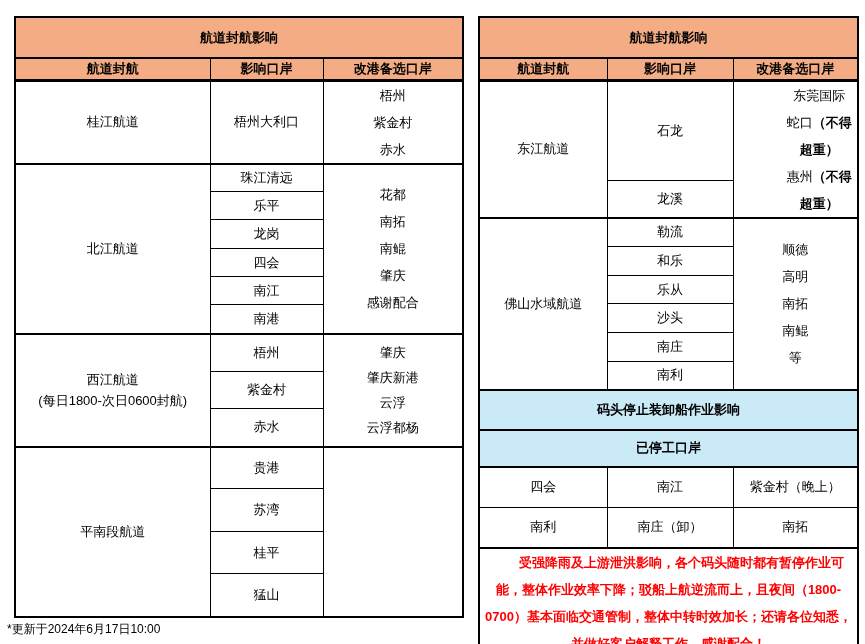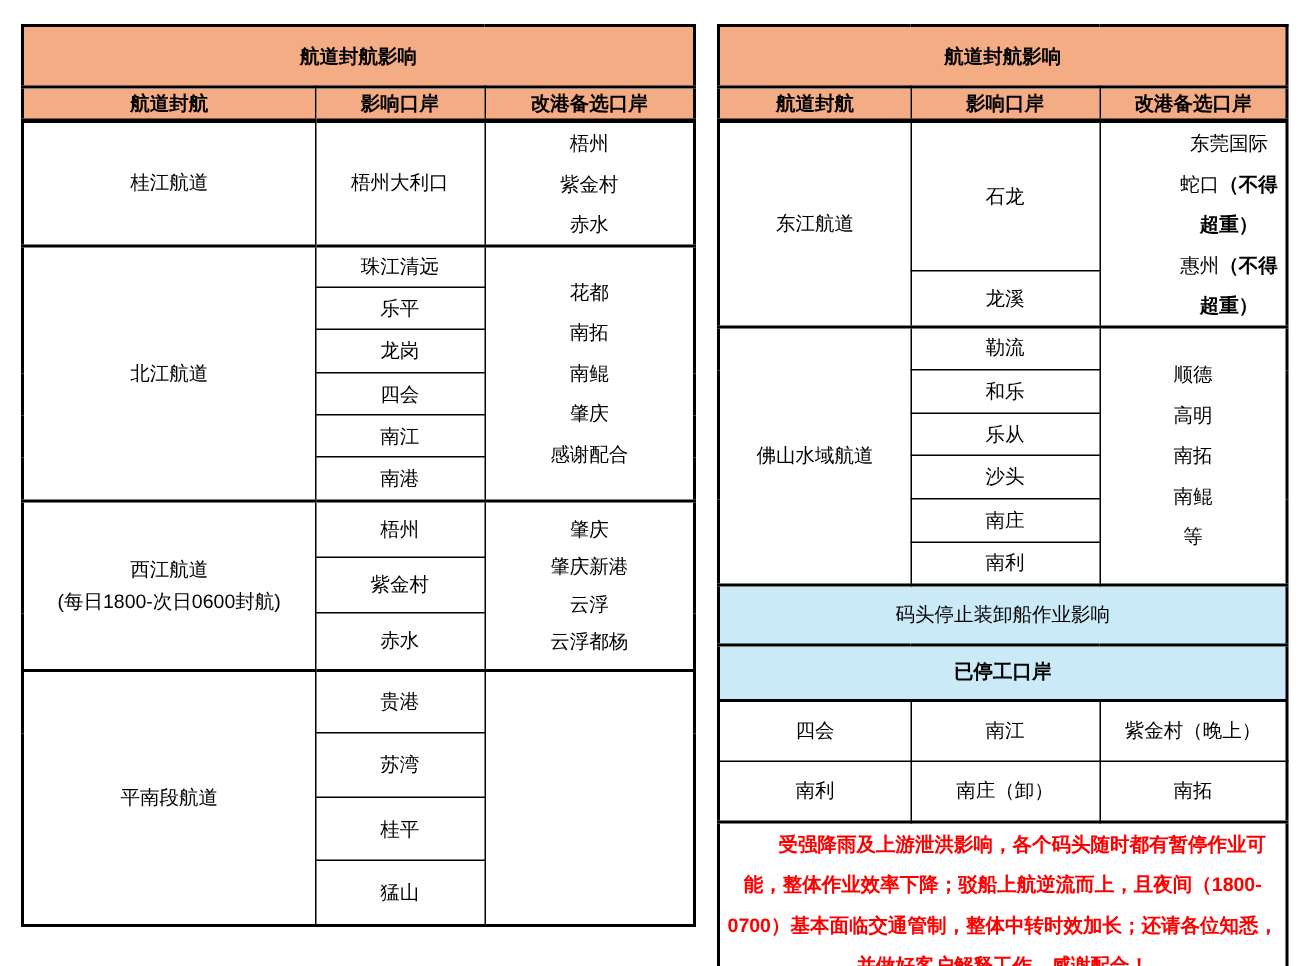--- a/index.html
+++ b/index.html
@@ -45,21 +45,21 @@
   .bt2 { border-top: 2px solid #000 !important; }
 
   .ml { white-space: pre-line; line-height: 27px; }
   .ml-tight { white-space: pre-line; line-height: 25px; }
   .channel-2l { white-space: pre-line; line-height: 21px; margin-left: 32px; }
 
   .alt-line { line-height: 27px; margin-left: 48px; }
   .alt-line .bold { font-weight: bold; }
 
   .blue-title {
-    font-weight: normal;
+    font-weight: bold;
     font-size: 15px;
     border-top: 2px solid #000 !important;
     border-bottom: 2px solid #000 !important;
   }
   .blue-sub {
     font-weight: bold;
     font-size: 13px;
     border-bottom: 2px solid #000 !important;
   }
   .notice-cell {
@@ -237,13 +237,14 @@
         <td>南利</td>
         <td>南庄（卸）</td>
         <td>南拓</td>
       </tr>
       <tr style="height:95px">
         <td colspan="3" class="notice-cell">受强降雨及上游泄洪影响，各个码头随时都有暂停作业可能，整体作业效率下降；驳船上航逆流而上，且夜间（1800-0700）基本面临交通管制，整体中转时效加长；还请各位知悉，并做好客户解释工作，感谢配合！</td>
       </tr>
     </tbody>
   </table>
 
+  <div class="footnote">*更新于2024年6月17日10:00</div>
 </div>
 
 </body></html>

